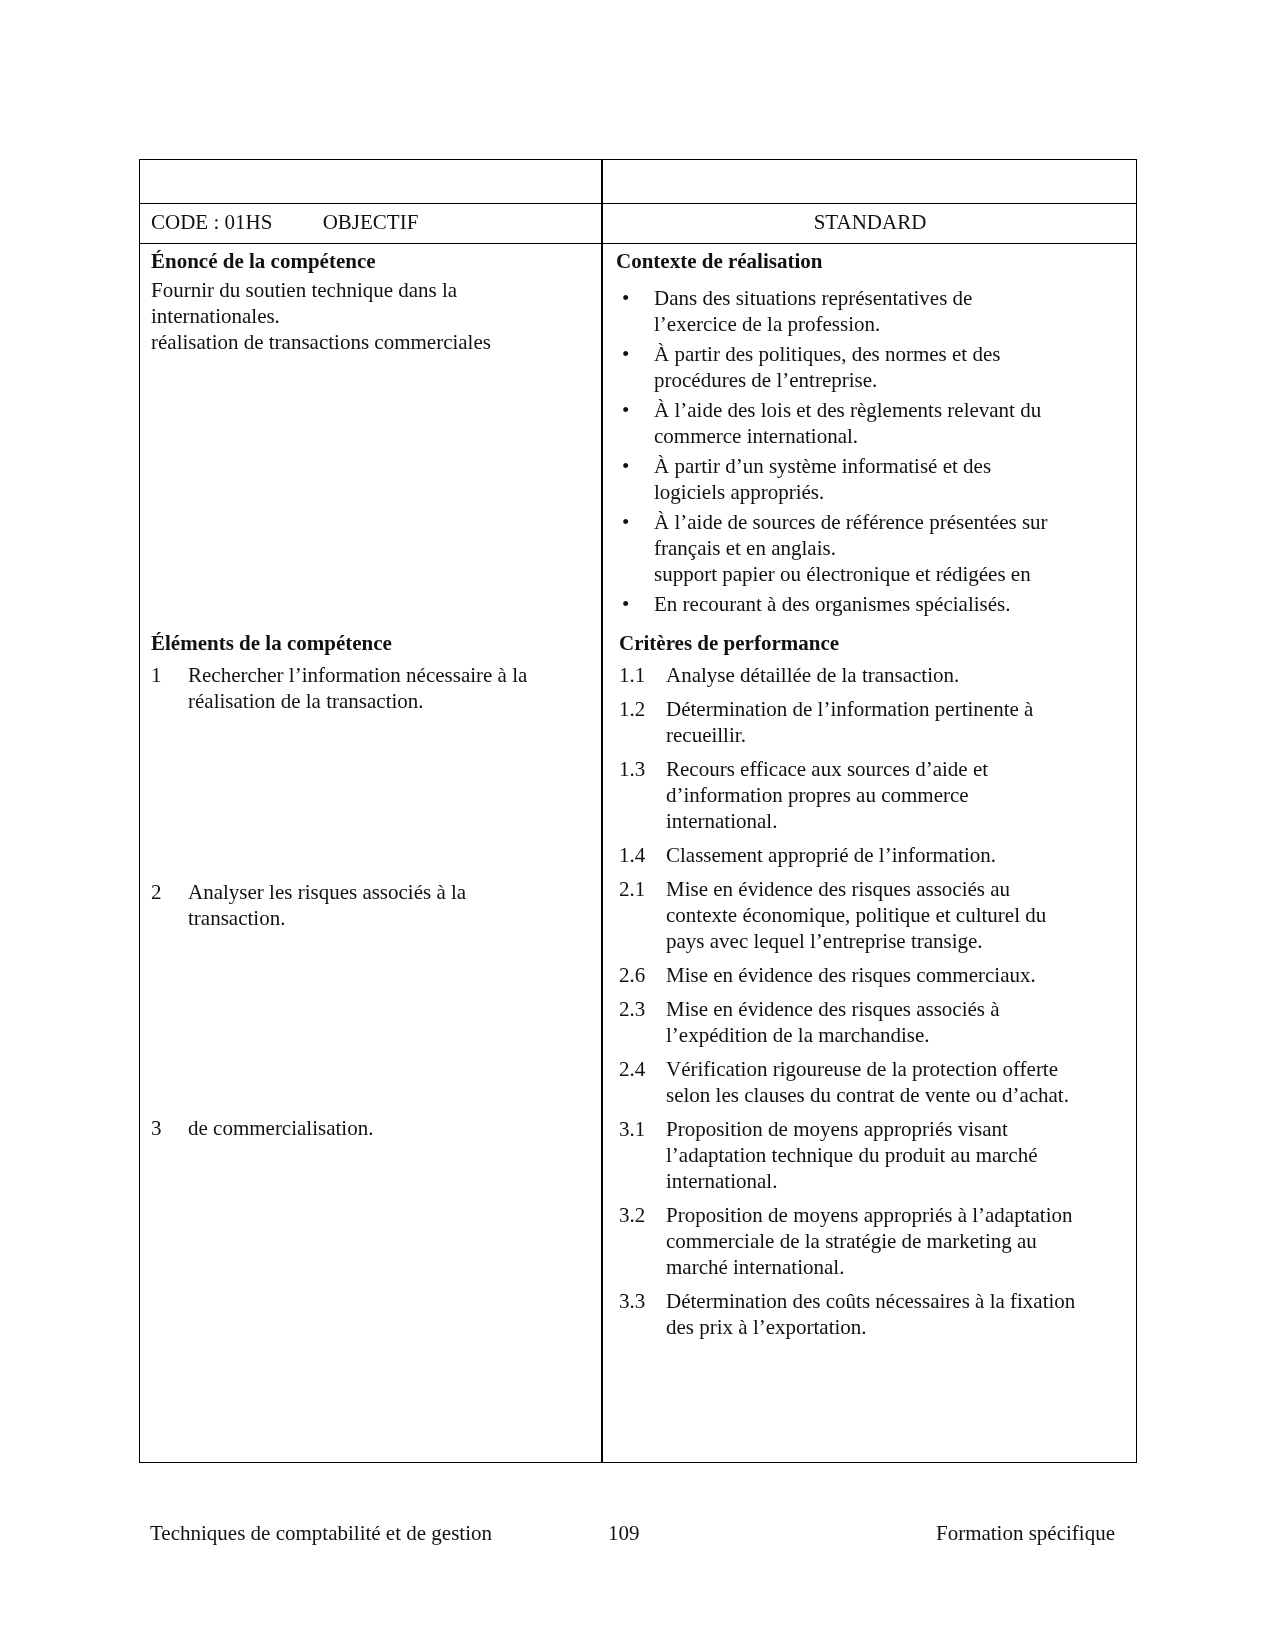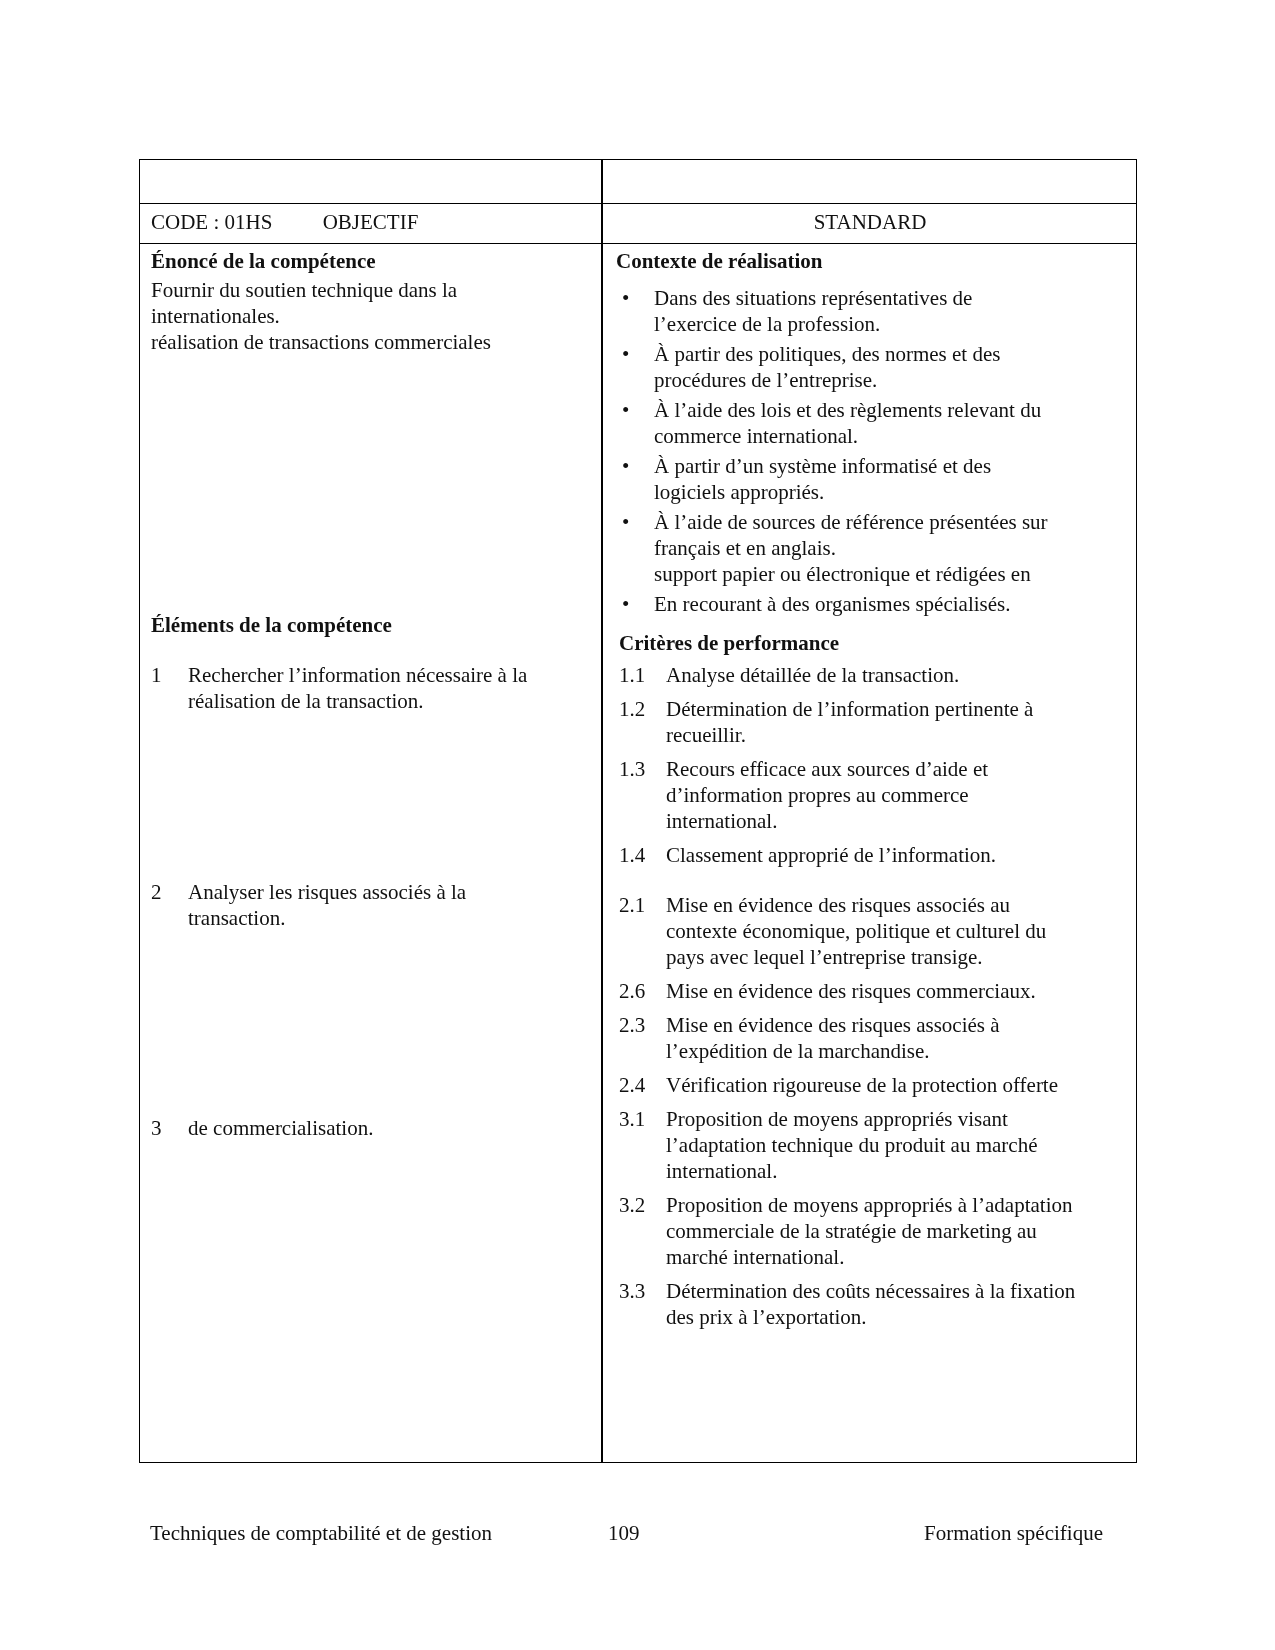--- a/index.html
+++ b/index.html
@@ -82,21 +82,21 @@
           <div>français et en anglais.</div>
           <div>support papier ou électronique et rédigées en</div>
         </div>
         <div class="bullet" style="margin-bottom: 4px;">
           <span class="dot">•</span>
           <div>En recourant à des organismes spécialisés.</div>
         </div>
       </div>
   </div>
 
-  <div class="col-left block" style="top:452px">
+  <div class="col-left block" style="top:470px">
     <div class="heading">Éléments de la compétence</div>
   </div>
   <div class="col-left block numitem" style="top:502px">
     <span class="num">1</span>
     <div>Rechercher l’information nécessaire à la</div>
     <div>réalisation de la transaction.</div>
   </div>
   <div class="col-left block numitem" style="top:719px">
     <span class="num">2</span>
     <div>Analyser les risques associés à la</div>
@@ -118,21 +118,21 @@
           <span class="num">1.2</span>
           <div>Détermination de l’information pertinente à</div>
           <div>recueillir.</div>
         </div>
         <div class="crit" style="margin-bottom: 8px;">
           <span class="num">1.3</span>
           <div>Recours efficace aux sources d’aide et</div>
           <div>d’information propres au commerce</div>
           <div>international.</div>
         </div>
-        <div class="crit" style="margin-bottom: 24px;">
+        <div class="crit" style="margin-bottom: 8px;">
           <span class="num">1.4</span>
           <div>Classement approprié de l’information.</div>
         </div>
         <div class="crit" style="margin-bottom: 8px;">
           <span class="num">2.1</span>
           <div>Mise en évidence des risques associés au</div>
           <div>contexte économique, politique et culturel du</div>
           <div>pays avec lequel l’entreprise transige.</div>
         </div>
         <div class="crit" style="margin-bottom: 8px;">
@@ -140,20 +140,21 @@
           <div>Mise en évidence des risques commerciaux.</div>
         </div>
         <div class="crit" style="margin-bottom: 8px;">
           <span class="num">2.3</span>
           <div>Mise en évidence des risques associés à</div>
           <div>l’expédition de la marchandise.</div>
         </div>
         <div class="crit" style="margin-bottom: 8px;">
           <span class="num">2.4</span>
           <div>Vérification rigoureuse de la protection offerte</div>
+          <div>selon les clauses du contrat de vente ou d’achat.</div>
         </div>
         <div class="crit" style="margin-bottom: 8px;">
           <span class="num">3.1</span>
           <div>Proposition de moyens appropriés visant</div>
           <div>l’adaptation technique du produit au marché</div>
           <div>international.</div>
         </div>
         <div class="crit" style="margin-bottom: 8px;">
           <span class="num">3.2</span>
           <div>Proposition de moyens appropriés à l’adaptation</div>
@@ -164,13 +165,13 @@
           <span class="num">3.3</span>
           <div>Détermination des coûts nécessaires à la fixation</div>
           <div>des prix à l’exportation.</div>
         </div>
       </div>
   </div>
 </div>
 
 <div class="footer" style="left:150px">Techniques de comptabilité et de gestion</div>
 <div class="footer" style="left:608px">109</div>
-<div class="footer" style="right:172px">Formation spécifique</div>
+<div class="footer" style="right:160px">Formation spécifique</div>
 
 </body></html>

